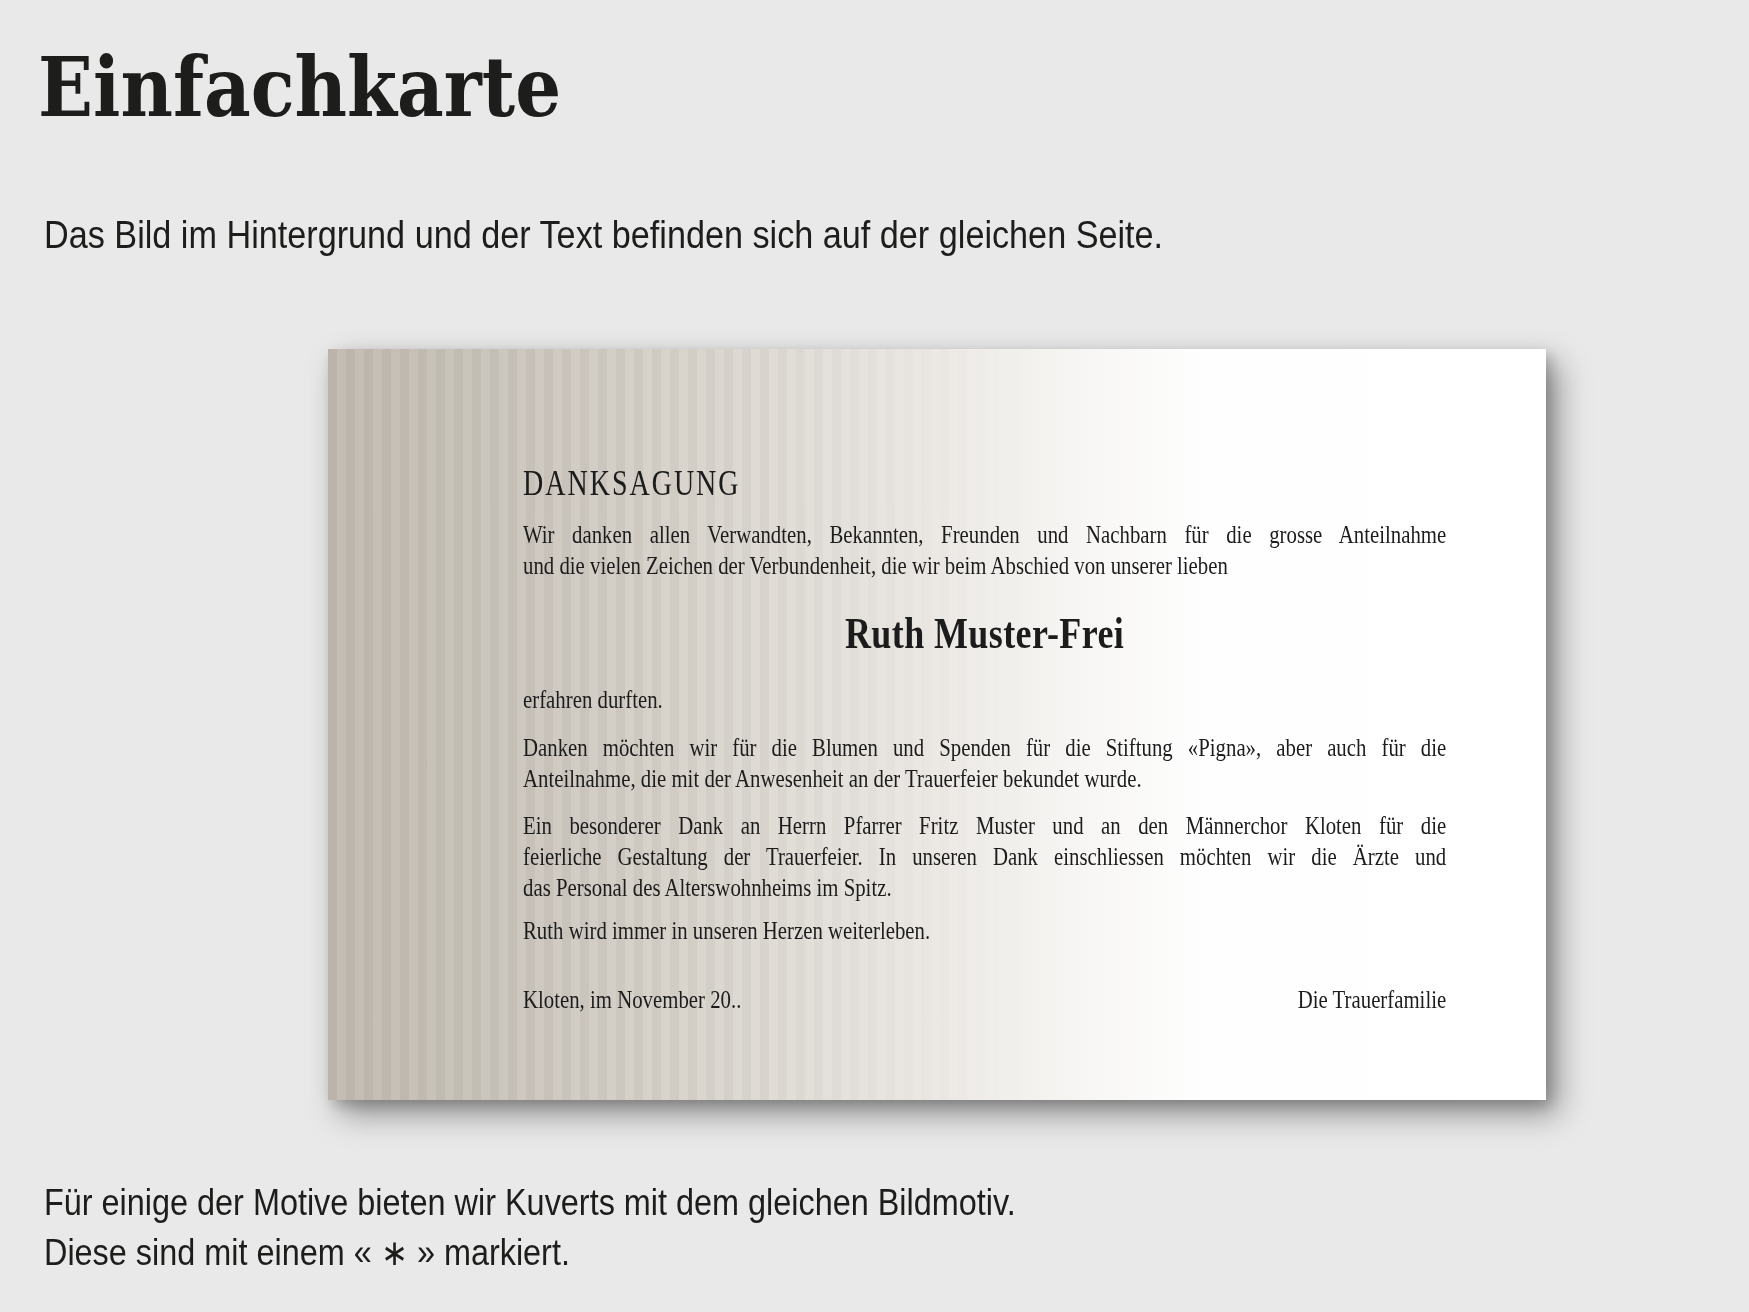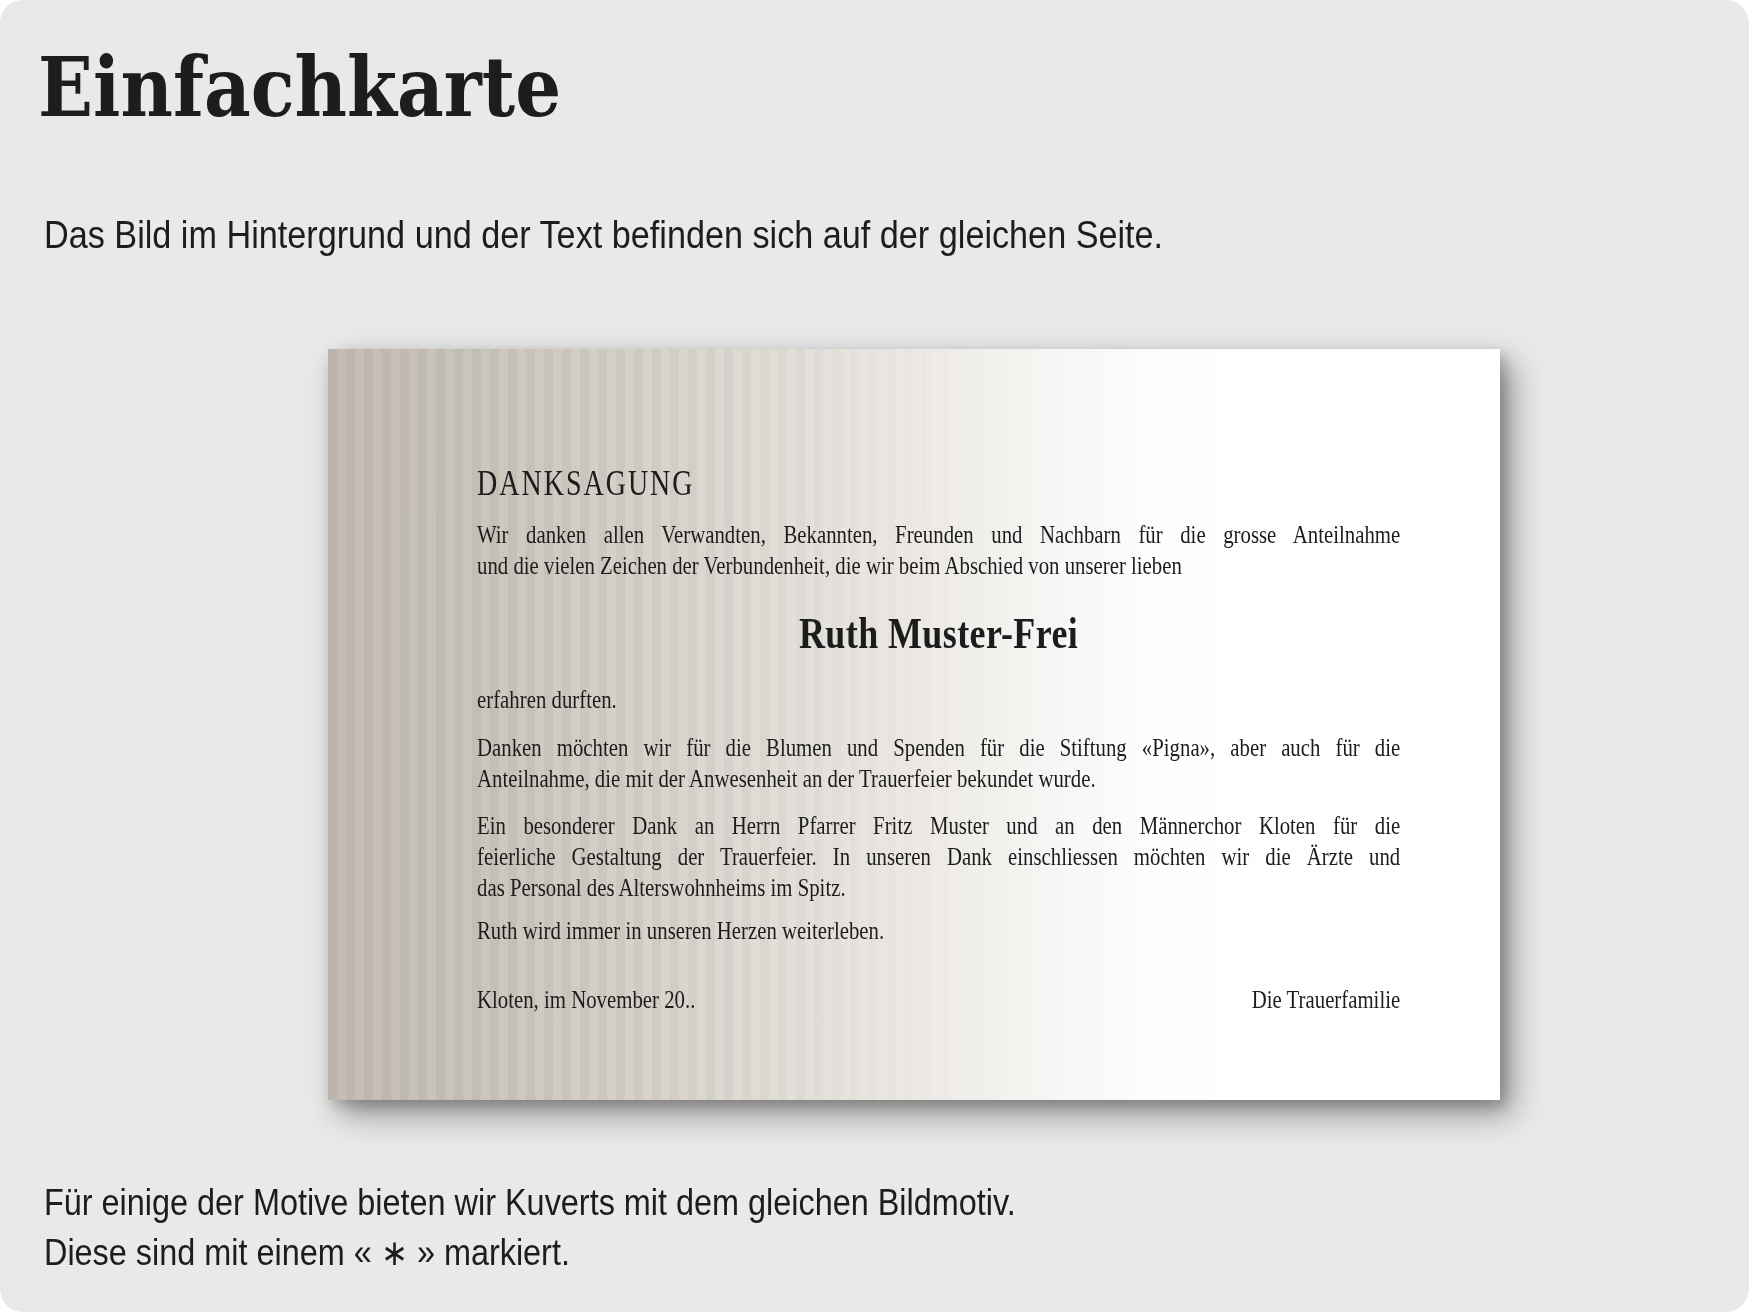--- a/index.html
+++ b/index.html
@@ -1,20 +1,20 @@
 <!DOCTYPE html>
 <html><head>
 <meta charset="utf-8">
 <style>
   html,body { margin:0; padding:0; }
   body { width:1749px; height:1312px; font-family:"Liberation Sans", sans-serif; }
 
   .page {
     position:relative; width:1749px; height:1312px;
-    background:#e9e9e9; overflow:hidden;border-radius:23px;
+    background:#e9e9e9; overflow:hidden;
   }
 
   
   .page-title {
     position:absolute; left:38px; top:46px; margin:0;
     font-family:"DejaVu Serif", serif; font-weight:700;
     font-size:82px; line-height:1; color:#1d1d1b;
     transform:scaleX(0.88); transform-origin:0 0;
     white-space:nowrap;
   }
@@ -29,20 +29,21 @@
   }
 
   
   .card {
     position:absolute; left:328px; top:349px;
     width:1172px; height:751px;
     background:linear-gradient(90deg,
       #c0b9af 0%, #c8c2b9 12%, #d3cec6 25%, #e0dcd6 38%,
       #ece9e5 50%, #f7f6f4 62%, #fefefe 72%, #ffffff 100%);
     box-shadow:12px 14px 30px rgba(0,0,0,0.38), 5px 6px 12px rgba(0,0,0,0.18);
+    padding-left:46px;
   }
   
   .card::before {
     content:""; position:absolute; left:0; top:0; bottom:0; width:58%;
     background:repeating-linear-gradient(90deg,
       rgba(110,100,88,0.05) 0 9px, rgba(255,255,255,0.05) 9px 18px);
     -webkit-mask-image:linear-gradient(90deg, #000 0%, #000 55%, transparent 100%);
     mask-image:linear-gradient(90deg, #000 0%, #000 55%, transparent 100%);
   }
 

